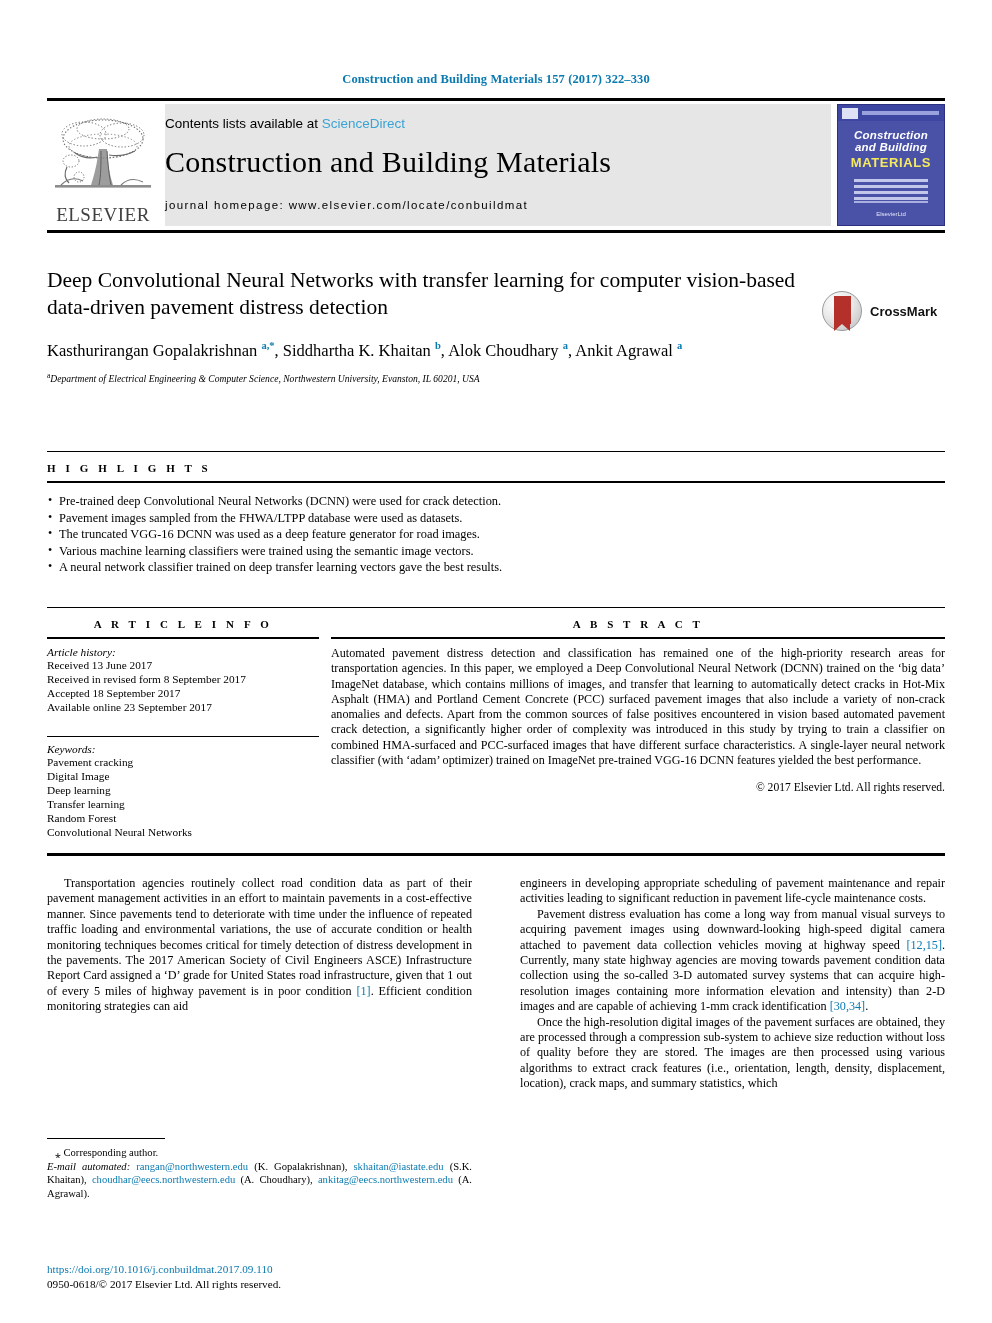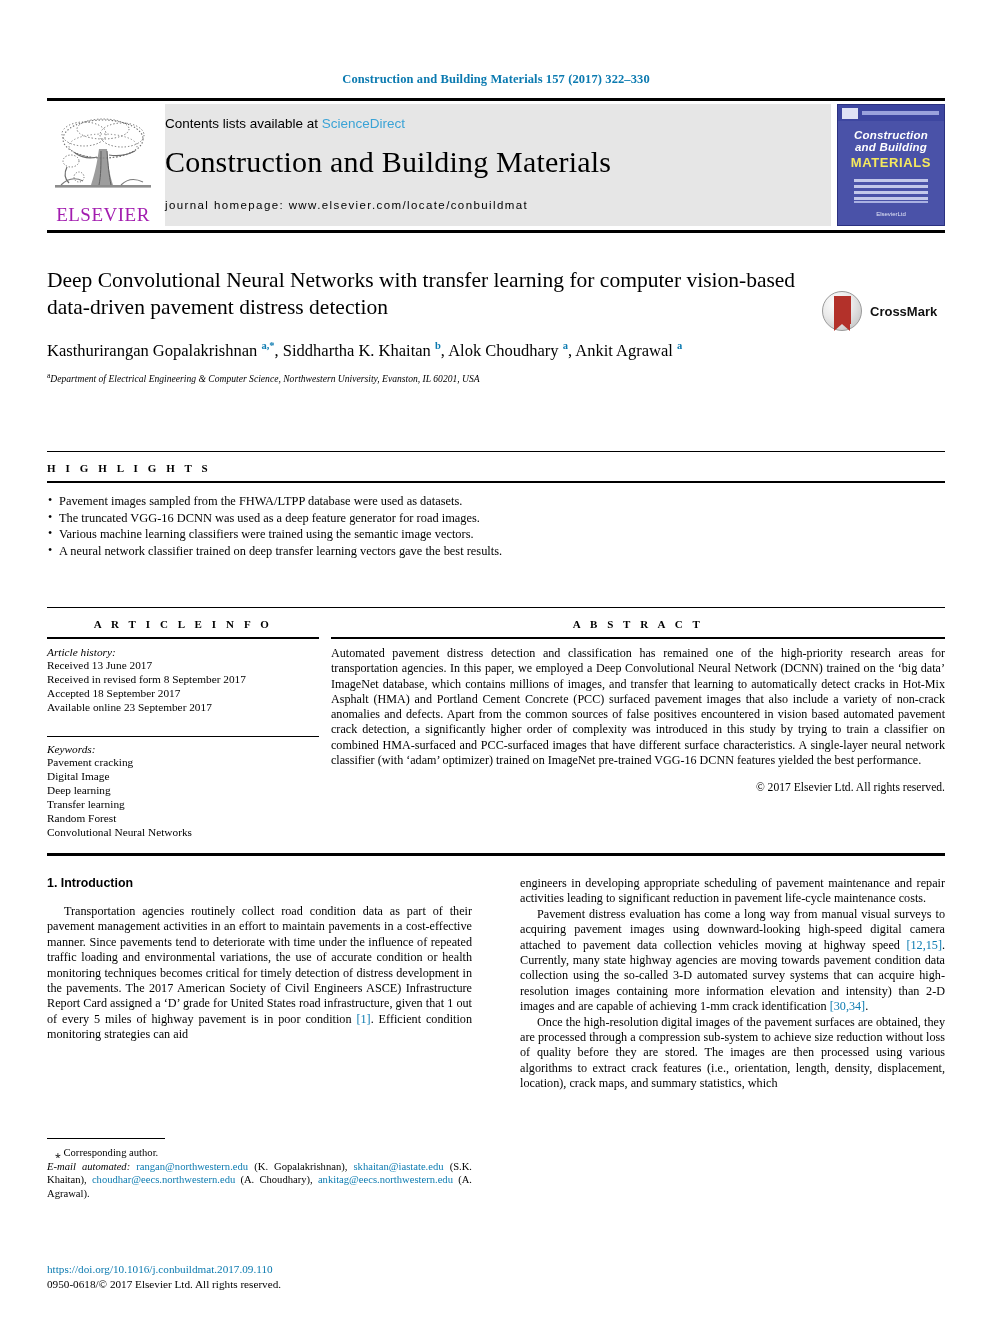--- a/index.html
+++ b/index.html
@@ -30,21 +30,21 @@
   .mast-row { display: flex; align-items: stretch; height: 122px; margin-top: 3px; }
 
   .elsevier-logo {
     width: 112px; flex: 0 0 112px; position: relative;
     display: flex; flex-direction: column; justify-content: flex-end;
     align-items: center; padding-bottom: 2px;
   }
   .elsevier-tree { width: 104px; height: 88px; }
   .elsevier-word {
     font-family: "Liberation Serif", serif;
-    font-size: 19px; letter-spacing: .5px; color: #a21caf;
+    font-size: 19px; letter-spacing: .5px; color: #404040;
     line-height: 1; margin-top: 2px;
   }
 
   .mast-center {
     flex: 1 1 auto; background: #e6e6e6; margin-left: 6px; margin-right: 6px;
     position: relative; display: flex; flex-direction: column;
     align-items: flex-start; justify-content: flex-start; padding-top: 12px;
   }
   .contents-line { font-size: 13.5px; font-family: "Liberation Sans", sans-serif; color: #000; }
   .contents-line .sd { color: #3aa3d6; }
@@ -235,20 +235,21 @@
         <div class="cm-flag"></div>
       </div>
     <div class="cm-text">CrossMark</div>
   </div>
 
   <div class="highlights">
     <div class="hl-rule-top"></div>
     <div class="sec-label">H I G H L I G H T S</div>
     <div class="hl-rule-mid"></div>
     <ul class="hl-list">
+      <li>Pre-trained deep Convolutional Neural Networks (DCNN) were used for crack detection.</li>
       <li>Pavement images sampled from the FHWA/LTPP database were used as datasets.</li>
       <li>The truncated VGG-16 DCNN was used as a deep feature generator for road images.</li>
       <li>Various machine learning classifiers were trained using the semantic image vectors.</li>
       <li>A neural network classifier trained on deep transfer learning vectors gave the best results.</li>
     </ul>
   </div>
 
   <div class="info-abs">
     <div class="ia-top-rule"></div>
     <div class="ia-head">
@@ -282,21 +283,20 @@
         <div class="ia-subrule"></div>
         <div class="abstract-text">Automated pavement distress detection and classification has remained one of the high-priority research areas for transportation agencies. In this paper, we employed a Deep Convolutional Neural Network (DCNN) trained on the ‘big data’ ImageNet database, which contains millions of images, and transfer that learning to automatically detect cracks in Hot-Mix Asphalt (HMA) and Portland Cement Concrete (PCC) surfaced pavement images that also include a variety of non-crack anomalies and defects. Apart from the common sources of false positives encountered in vision based automated pavement crack detection, a significantly higher order of complexity was introduced in this study by trying to train a classifier on combined HMA-surfaced and PCC-surfaced images that have different surface characteristics. A single-layer neural network classifier (with ‘adam’ optimizer) trained on ImageNet pre-trained VGG-16 DCNN features yielded the best performance.</div>
         <div class="copyright">© 2017 Elsevier Ltd. All rights reserved.</div>
       </div>
     </div>
     <div class="ia-bottom-rule"></div>
   </div>
 
   <div class="body-cols">
     <div class="col left">
-      <div class="sec-head">1. Introduction</div>
       <p class="para"><span>Transportation agencies routinely collect road condition data as part of their pavement management activities in an effort to maintain pavements in a cost-effective manner. Since pavements tend to deteriorate with time under the influence of repeated traffic loading and environmental variations, the use of accurate condition or health monitoring techniques becomes critical for timely detection of distress development in the pavements. The 2017 American Society of Civil Engineers ASCE) Infrastructure Report Card assigned a ‘D’ grade for United States road infrastructure, given that 1 out of every 5 miles of highway pavement is in poor condition </span><span class="link">[1]</span><span>. Efficient condition monitoring strategies can aid</span></p>
     </div>
     <div class="col right">
       <p class="para noind">engineers in developing appropriate scheduling of pavement maintenance and repair activities leading to significant reduction in pavement life-cycle maintenance costs.</p>
       <p class="para"><span>Pavement distress evaluation has come a long way from manual visual surveys to acquiring pavement images using downward-looking high-speed digital camera attached to pavement data collection vehicles moving at highway speed </span><span class="link">[12,15]</span><span>. Currently, many state highway agencies are moving towards pavement condition data collection using the so-called 3-D automated survey systems that can acquire high-resolution images containing more information elevation and intensity) than 2-D images and are capable of achieving 1-mm crack identification </span><span class="link">[30,34]</span><span>.</span></p>
       <p class="para">Once the high-resolution digital images of the pavement surfaces are obtained, they are processed through a compression sub-system to achieve size reduction without loss of quality before they are stored. The images are then processed using various algorithms to extract crack features (i.e., orientation, length, density, displacement, location), crack maps, and summary statistics, which</p>
     </div>
   </div>
 
   <div class="footnote">

